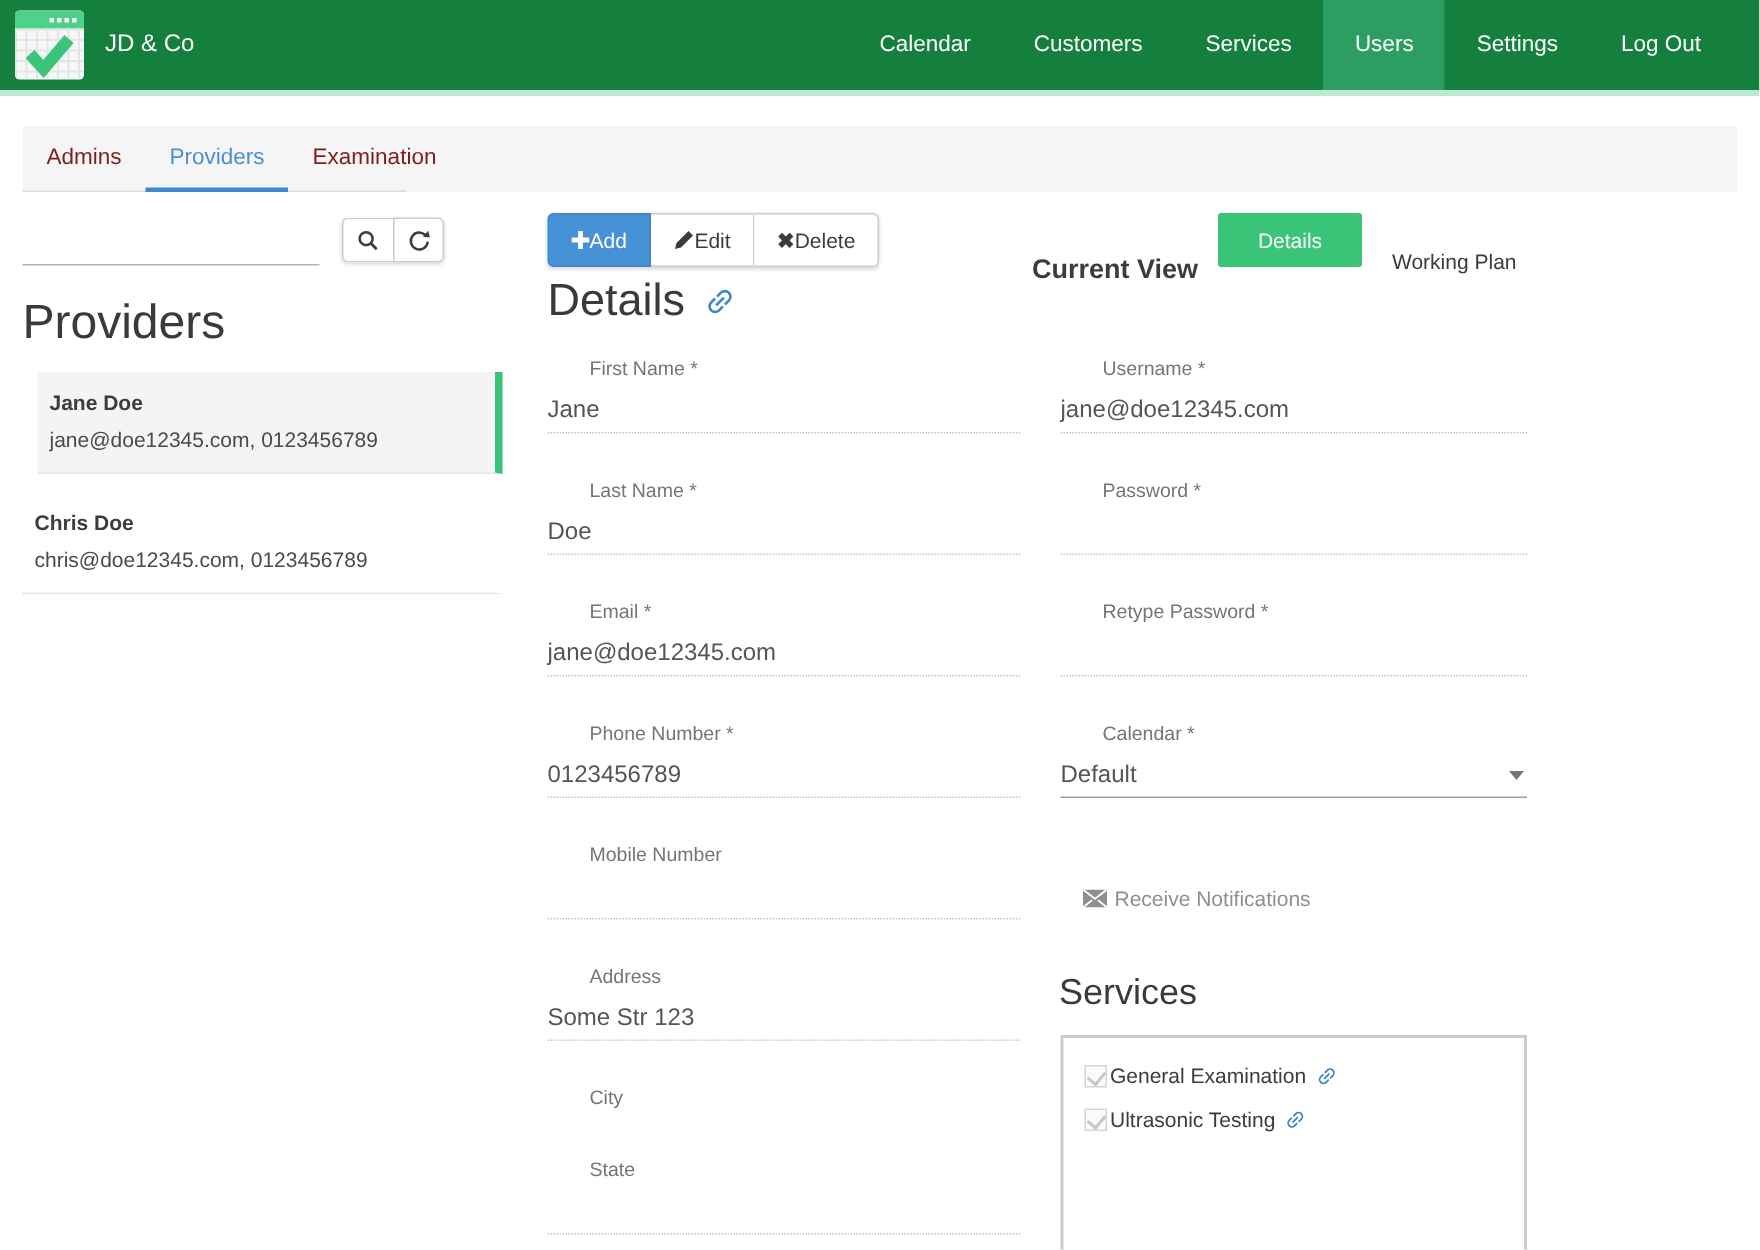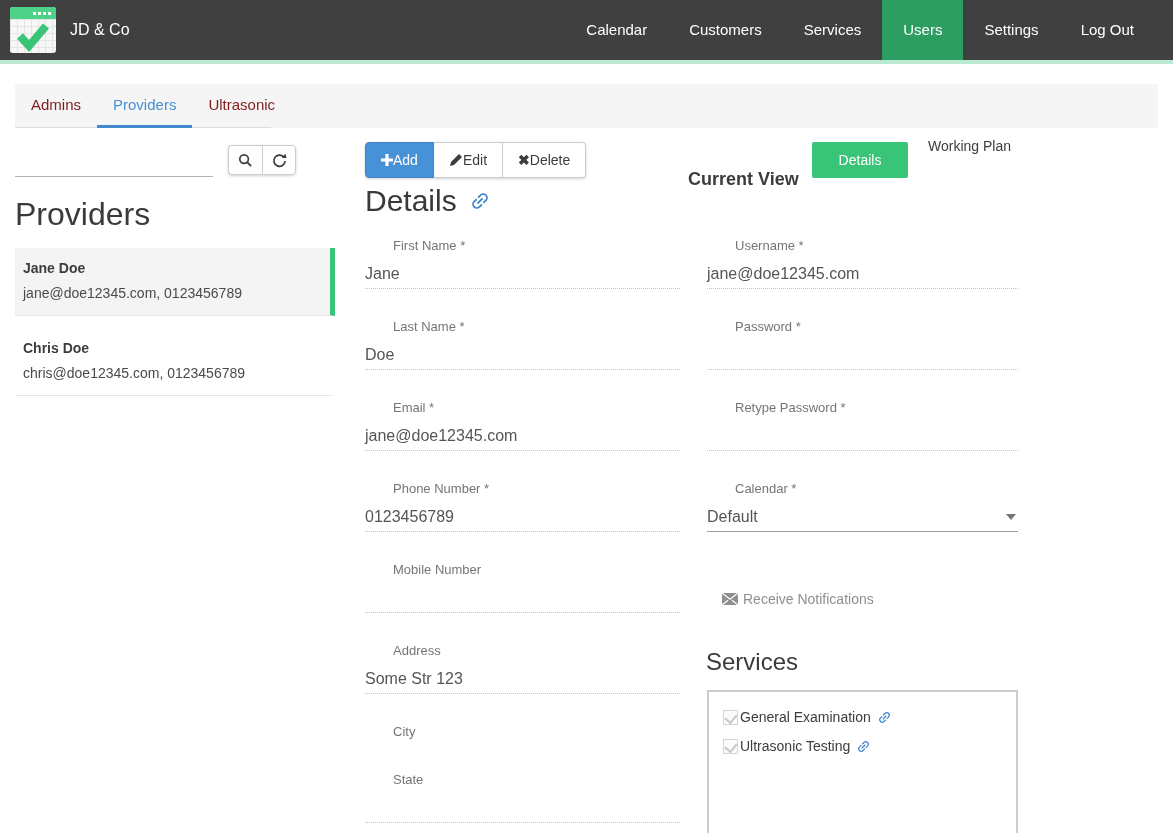--- a/index.html
+++ b/index.html
@@ -1,20 +1,20 @@
 <!DOCTYPE html>
 <html><head>
 <meta charset="utf-8">
 <style>
   * { margin:0; padding:0; box-sizing:border-box; }
   html,body { width:1173px; height:833px; overflow:hidden; background:#fff;
     font-family:"Liberation Sans", sans-serif; color:#3c3c3c; position:relative; }
 
   
-  .header { position:absolute; left:0; top:0; width:1173px; height:60px; background:#404040; }
+  .header { position:absolute; left:0; top:0; width:1173px; height:60px; background:#15803d; }
   .header-strip { position:absolute; left:0; top:60px; width:1173px; height:4px; background:#bce9d1; }
   .logo { position:absolute; left:10px; top:7px; width:46px; height:46px; background:#f7f7f7;
     border-radius:3px; overflow:hidden; }
   .logo-grid { position:absolute; left:0; top:12px; right:0; bottom:0;
     background-image:linear-gradient(#e4e4e4 1px, transparent 1px),
                      linear-gradient(90deg,#e4e4e4 1px, transparent 1px);
     background-size:7px 7px; }
   .logo-bar { position:absolute; left:0; top:0; width:46px; height:12px; background:#4ed189; }
   .logo-dots { position:absolute; top:5px; right:20px; width:3px; height:3px; background:#fff;
     box-shadow:5px 0 #fff, 10px 0 #fff, 15px 0 #fff; }
@@ -39,38 +39,38 @@
   .mini-group { position:absolute; left:228px; top:145px; display:flex; border-radius:4px;
     box-shadow:0 1px 3px rgba(0,0,0,.18); }
   .mini-btn { width:34px; height:30px; background:#fff; border:1px solid #ccc; display:flex;
     align-items:center; justify-content:center; cursor:pointer; }
   .mini-btn:first-child { border-radius:4px 0 0 4px; border-right:none; }
   .mini-btn:last-child { border-radius:0 4px 4px 0; }
   .providers-heading { position:absolute; left:15px; top:196px; font-size:32px; color:#3a3a3a; }
   .provider-list { position:absolute; left:15px; top:248px; width:320px; }
   .provider-item { padding:12px 12px 14px 8px; border-bottom:1px solid #e6e6e6;
     border-right:5px solid transparent; margin-bottom:12px; cursor:pointer; }
-  .provider-item.selected { background:#f4f4f4; border-right-color:#3ac478; }
+  .provider-item.selected { background:#f4f4f4; border-right-color:#3ac478;margin-left:10px; }
   .provider-name { font-size:14px; font-weight:bold; color:#3c3c3c; margin-bottom:9px; }
   .provider-details { font-size:14px; color:#4a4a4a; }
 
   
   .btn-toolbar { position:absolute; left:365px; top:142px; display:flex; border-radius:4px;
     box-shadow:0 1px 3px rgba(0,0,0,.18); }
   .btn { height:36px; background:#fff; border:1px solid #ccc; border-left:none; font-size:14px;
     color:#3c3c3c; display:flex; align-items:center; gap:0; padding:0 15px; cursor:pointer; }
   .btn-add { background:#4791d6; border:1px solid #4083c6; color:#fff; border-radius:4px 0 0 4px; }
   .btn-delete { border-radius:0 4px 4px 0; }
   .icon-x { font-size:14px; font-weight:bold; color:#3c3c3c; line-height:1; }
 
   
   .cv-label { position:absolute; left:688px; top:150px; font-size:18px; font-weight:bold; color:#3c3c3c;margin-top:19px; }
   .cv-details { position:absolute; left:812px; top:142px; width:96px; height:36px; background:#3ac478;
     color:#fff; font-size:14px; text-align:center; line-height:36px; border-radius:2px; cursor:pointer; }
-  .cv-working { position:absolute; left:918px; top:128px; height:36px; line-height:36px; padding:0 10px;
+  .cv-working { position:absolute; left:918px; top:156px; height:36px; line-height:36px; padding:0 10px;
     font-size:14px; color:#3c3c3c; cursor:pointer; }
 
   
   .details-heading { position:absolute; left:365px; top:184px; font-size:30px; color:#3a3a3a;
     display:flex; align-items:center; gap:12px; }
   .fields-col { position:absolute; top:238px; }
   .fields-left { left:365px; width:315px; }
   .fields-right { left:707px; width:311px; }
   .field { margin-bottom:30px; }
   .field-label { font-size:13px; color:#757575; height:18px; margin-bottom:4px;margin-left:28px; }
@@ -117,21 +117,21 @@
     <div class="nav-item">Log Out</div>
   </div>
 </div>
 <div class="header-strip"></div>
 
 <div class="tabbar">
   <div class="tabs">
     <div class="tabs-underline"></div>
     <div class="tab">Admins</div>
     <div class="tab active">Providers</div>
-    <div class="tab">Ultrasonic</div>
+    <div class="tab">Examination</div>
   </div>
 </div>
 
 <input class="search-input" value="" style="">
 <div class="mini-group">
   <div class="mini-btn">
     <svg width="15" height="15" viewBox="0 0 16 16">
       <circle cx="6.5" cy="6.5" r="4.6" fill="none" stroke="#3c3c3c" stroke-width="1.8"></circle>
       <line x1="10.2" y1="10.2" x2="14" y2="14" stroke="#3c3c3c" stroke-width="2"></line>
     </svg>

